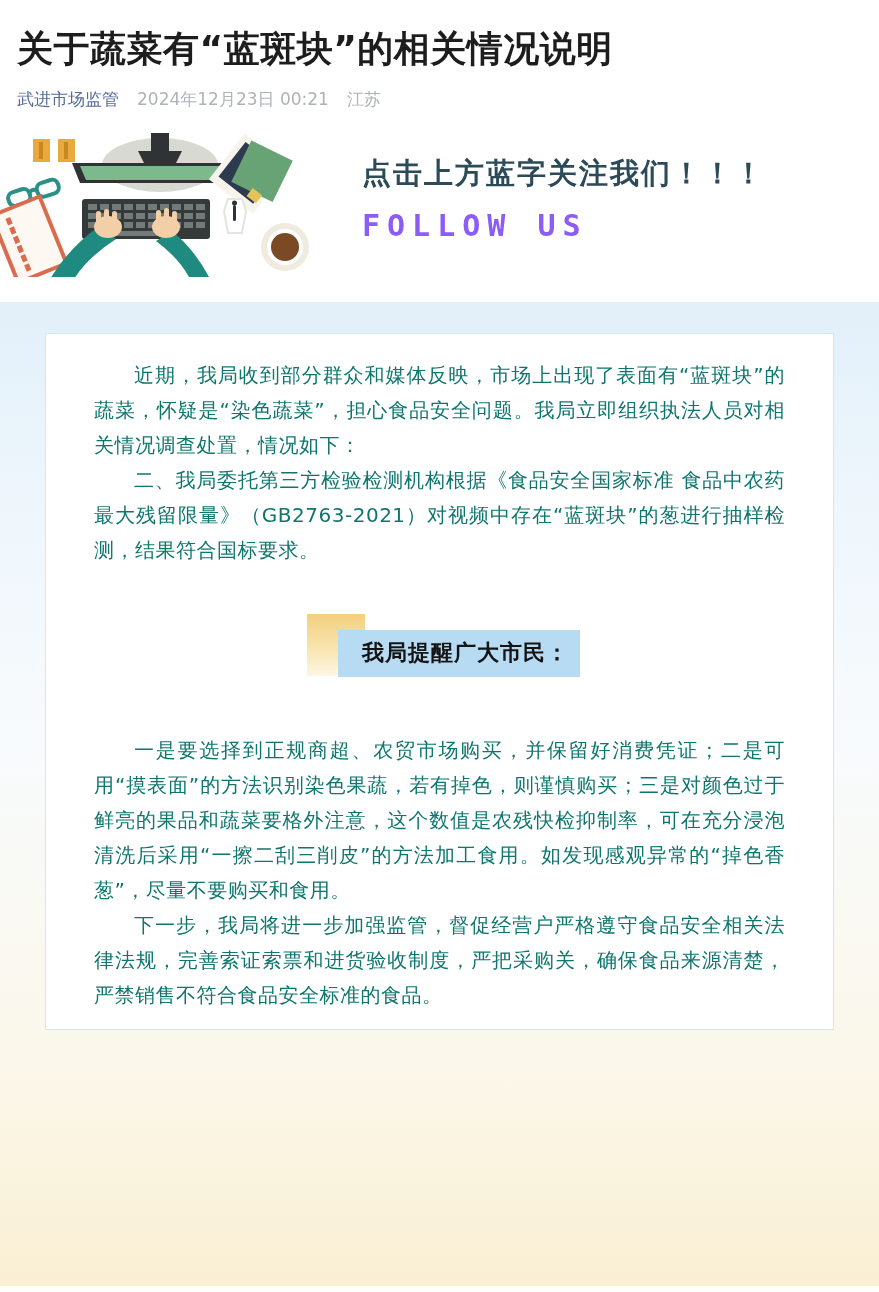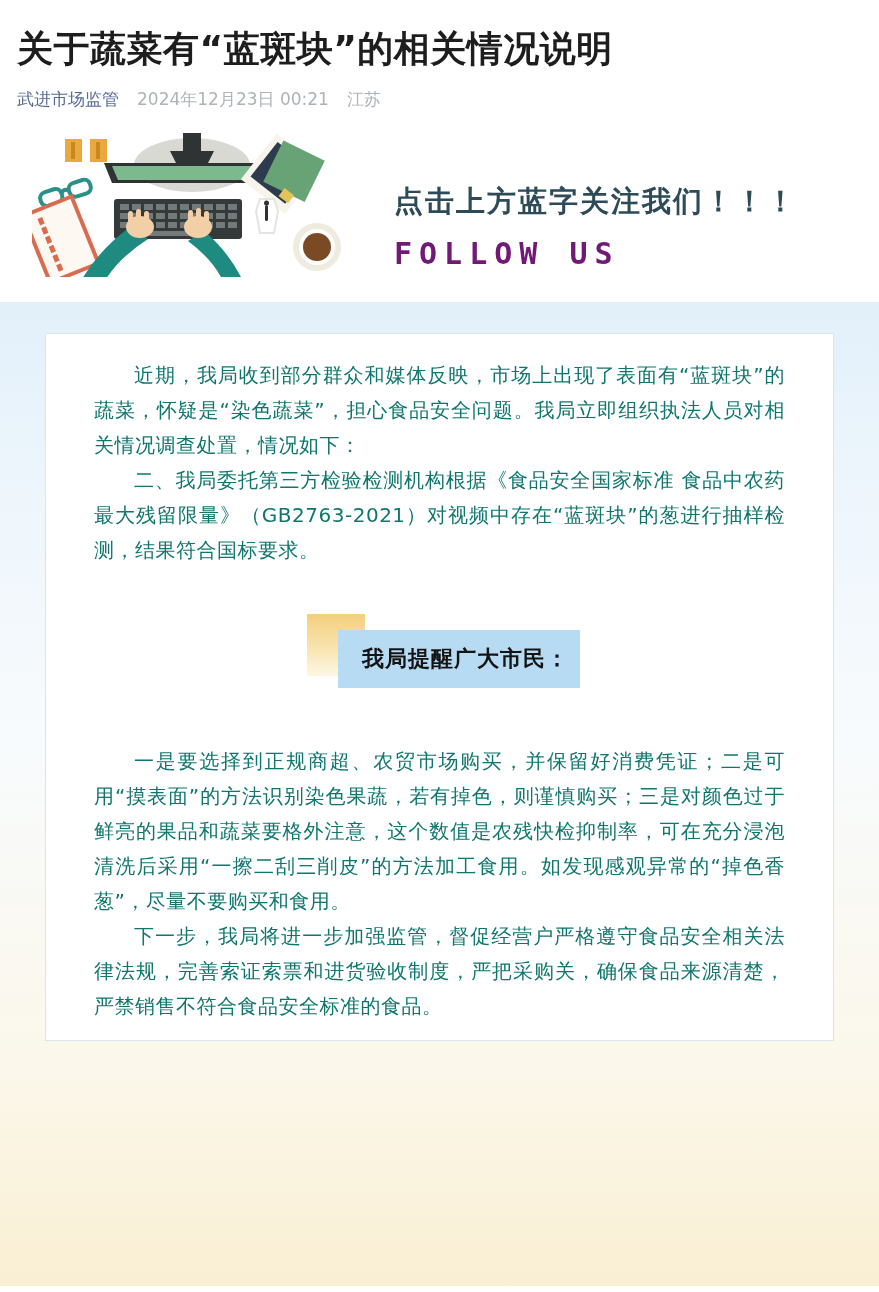--- a/index.html
+++ b/index.html
@@ -15,30 +15,30 @@
   .header { padding: 26px 17px 0 17px; }
   .article-title {
     font-size: 36px; font-weight: bold; color: #1d1d1d;
     letter-spacing: 0.5px; line-height: 1.3;
   }
   .byline { margin-top: 15px; font-size: 17px; display: flex; align-items: flex-start; gap: 18px; }
   .byline .account { color: #576b95; cursor: pointer; }
   .byline .meta { color: #aeb3b8; }
 
   
-  .banner { margin-top: 16px; height: 150px; display: flex; align-items: flex-end; padding-left: 32px; }
+  .banner { margin-top: 16px; height: 150px; display: flex; align-items: center; }
   .banner-illustration { width: 330px; height: 150px; flex: 0 0 auto; }
   .banner-texts { margin-left: 32px; padding-bottom: 6px; }
   .banner-cta {
     font-size: 29px; font-weight: bold; color: #2c4a57; letter-spacing: 2px;
   }
   .banner-follow {
     margin-top: 14px;
     font-family: "DejaVu Sans Mono", "Liberation Mono", monospace;
-    font-size: 30px; font-weight: bold; color: #701a75; letter-spacing: 7px;
+    font-size: 30px; font-weight: bold; color: #8b5cf6; letter-spacing: 7px;
   }
 
   
   .section {
     margin-top: 25px;
     min-height: 984px;
     background: linear-gradient(180deg,
       #e2f0fa 0%, #eef6fc 20%, #f8fbfd 45%,
       #fbf7ea 78%, #f9efd3 100%);
     padding: 31px 45px 34px 45px;
@@ -51,21 +51,21 @@
   .card p {
     font-size: 20px; line-height: 35px; color: #0f766e;
     text-align: justify; text-indent: 2em;
     letter-spacing: 0.5px;
   }
 
   
   .reminder-wrap {
     position: relative;
     margin: 62px 16px 56px 244px;
-    width: 242px; height: 58px;
+    width: 242px; height: 47px;
   }
   .reminder-accent {
     position: absolute; left: -31px; top: -16px;
     width: 58px; height: 62px;
     background: linear-gradient(180deg, #f3cf7e 0%, #f8e4ae 55%, #fdf7e4 100%);
   }
   .reminder-box {
     position: absolute; inset: 0;
     background: #b7dbf3;
     display: flex; align-items: center;

